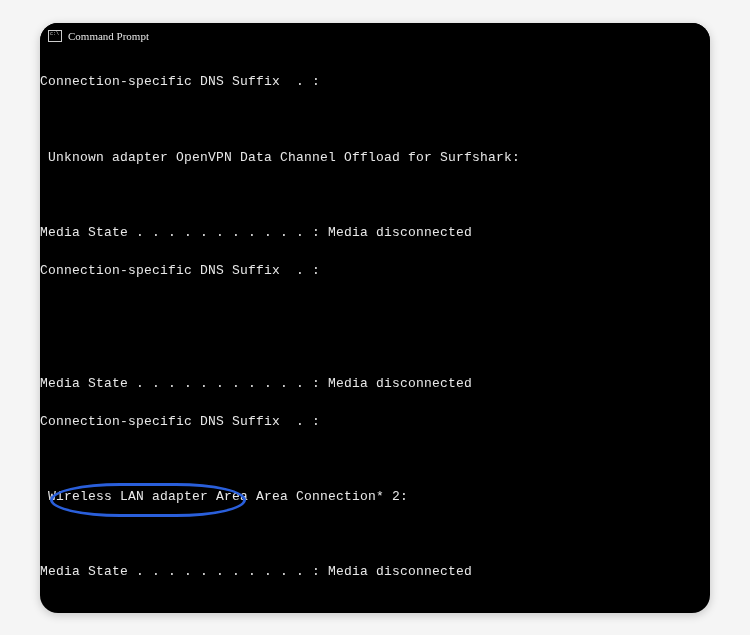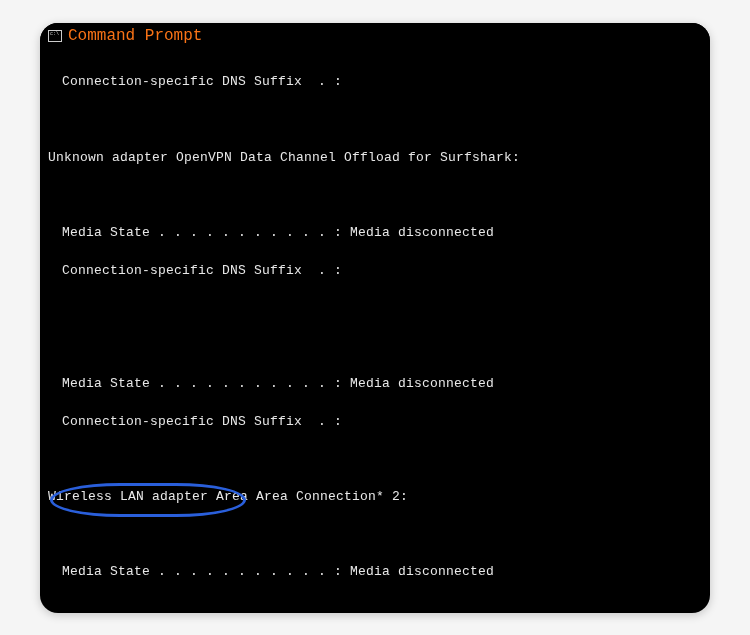--- a/index.html
+++ b/index.html
@@ -42,35 +42,35 @@
     .titlebar-icon::after {
       content: "c:\\";
       color: #ccc;
       font-size: 5px;
       line-height: 1;
       position: absolute;
       top: 1px;
       left: 1px;
     }
     .titlebar-text {
-      color: #f97316;
-      font-size: 16px;
-      font-family: Liberation Mono, monospace;
+      color: #e5e5e5;
+      font-size: 11px;
+      font-family: Liberation Serif, serif;
     }
     .terminal {
       color: #e8e8e8;
       font-size: 13px;
       line-height: 1.45;
       padding: 6px 0;
       white-space: pre;
       font-family: 'Consolas', 'Courier New', monospace;
       letter-spacing: 0.2px;
     }
     .line { display: block; }
-    .indent { padding-left: 22px; }
+    .indent { }
     .header-line { padding-left: 8px; }
     .highlight-oval {
       position: absolute;
       border: 3px solid #2a5fdb;
       border-radius: 50% / 70%;
       width: 196px;
       height: 34px;
       left: 10px;
       top: 460px;
       pointer-events: none;

